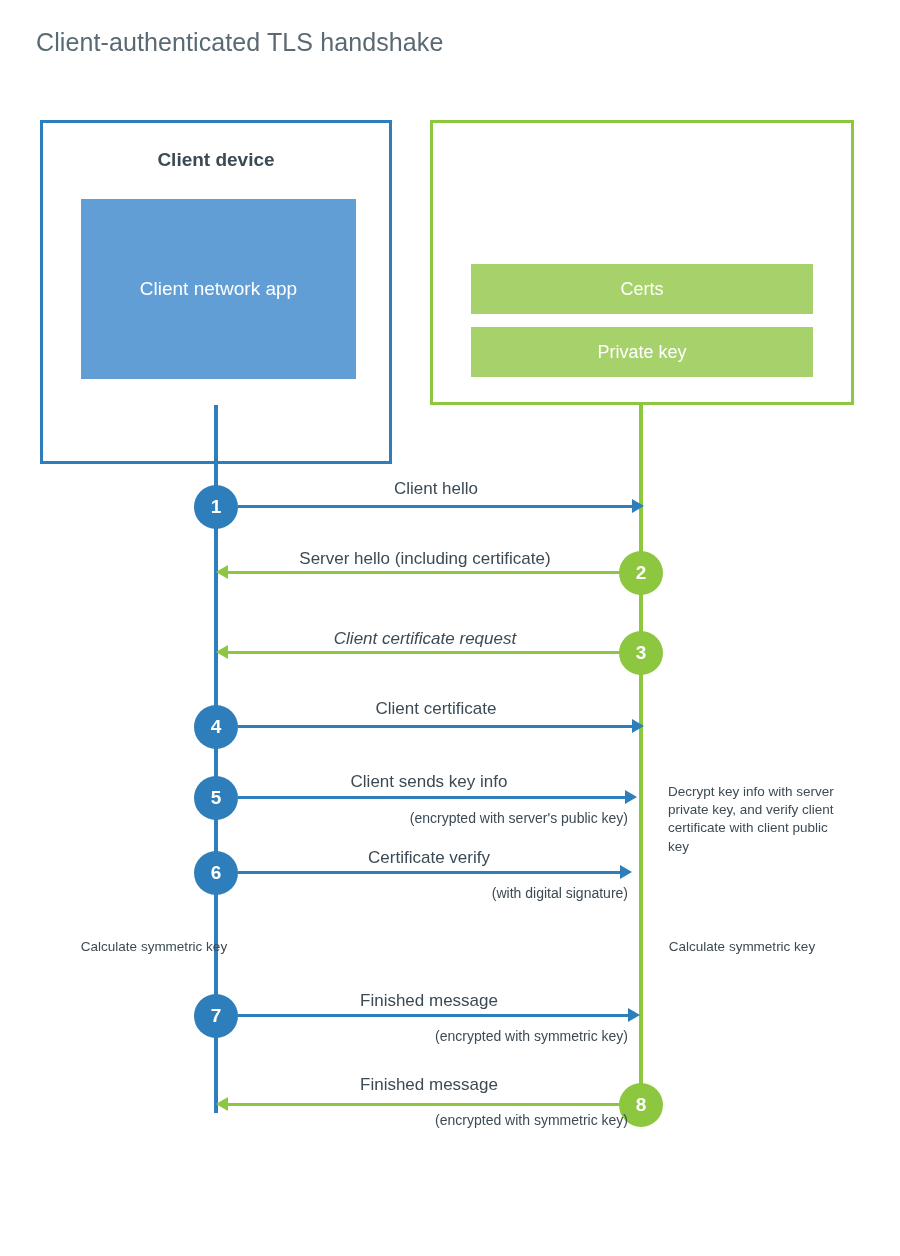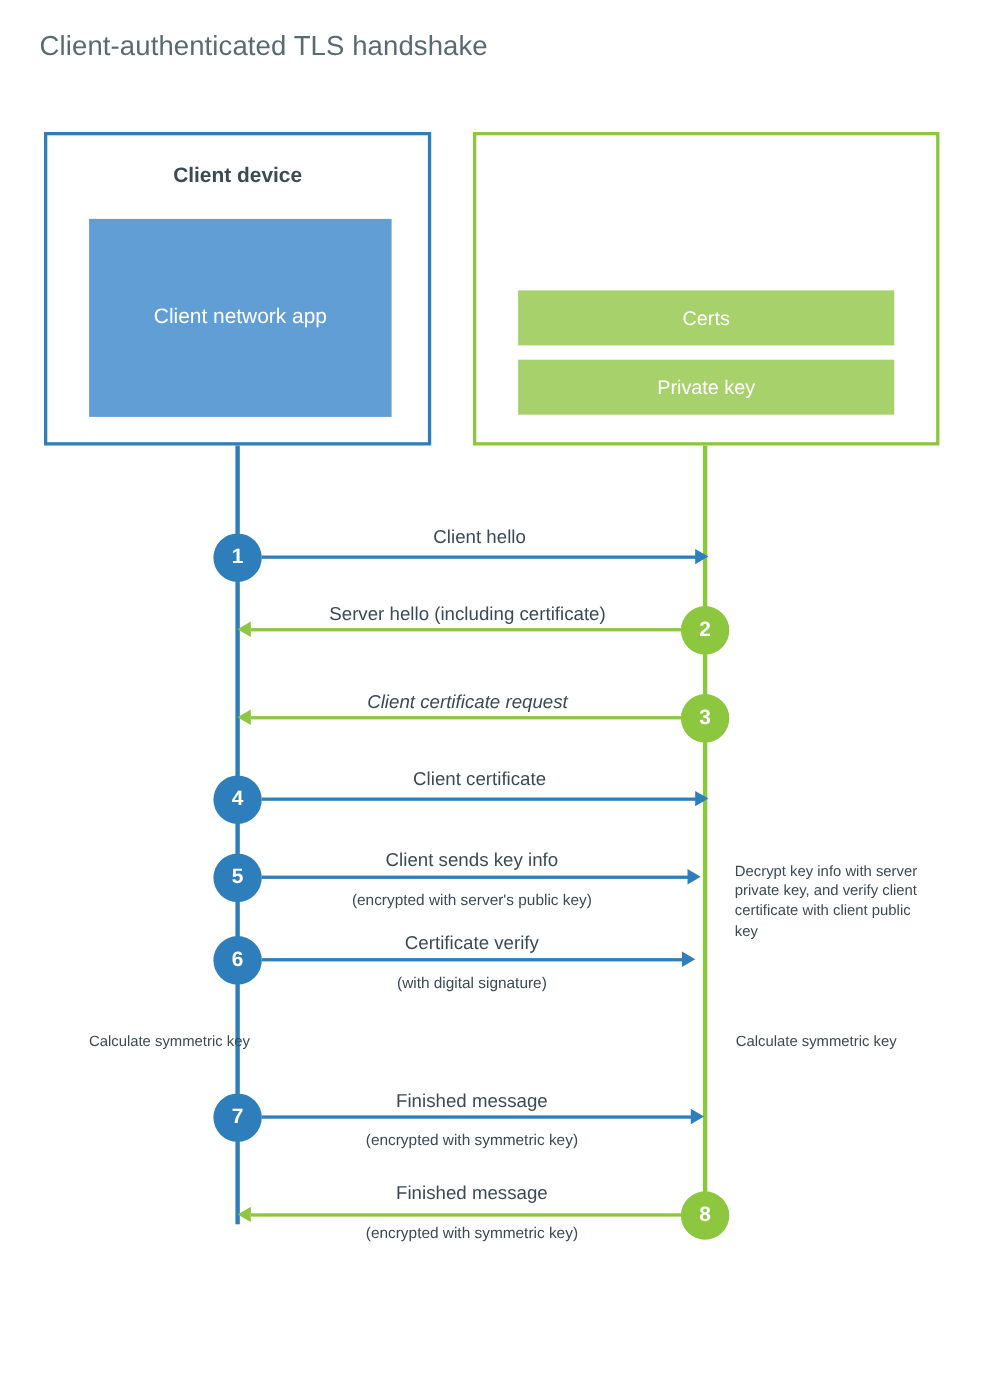--- a/index.html
+++ b/index.html
@@ -28,21 +28,21 @@
   }
 
   .box {
     position: absolute;
     background: #ffffff;
   }
   #client-box {
     left: 40px;
     top: 120px;
     width: 352px;
-    height: 285px;
+    height: 344px;
     border: 3px solid #2e7ebb;
   }
   #server-box {
     left: 430px;
     top: 120px;
     width: 424px;
     height: 285px;
     border: 3px solid #8dc63f;
   }
   .box-title {
@@ -141,21 +141,21 @@
 
   .msg-label {
     position: absolute;
     text-align: center;
     font-size: 17px;
     color: #3b4a54;
     white-space: nowrap;
   }
   .msg-sub {
     position: absolute;
-    text-align: center;
+    text-align: right;
     font-size: 14px;
     color: #3b4a54;
     white-space: nowrap;
   }
 
   .side-note {
     position: absolute;
     font-size: 13.5px;
     line-height: 1.35;
     color: #3b4a54;

